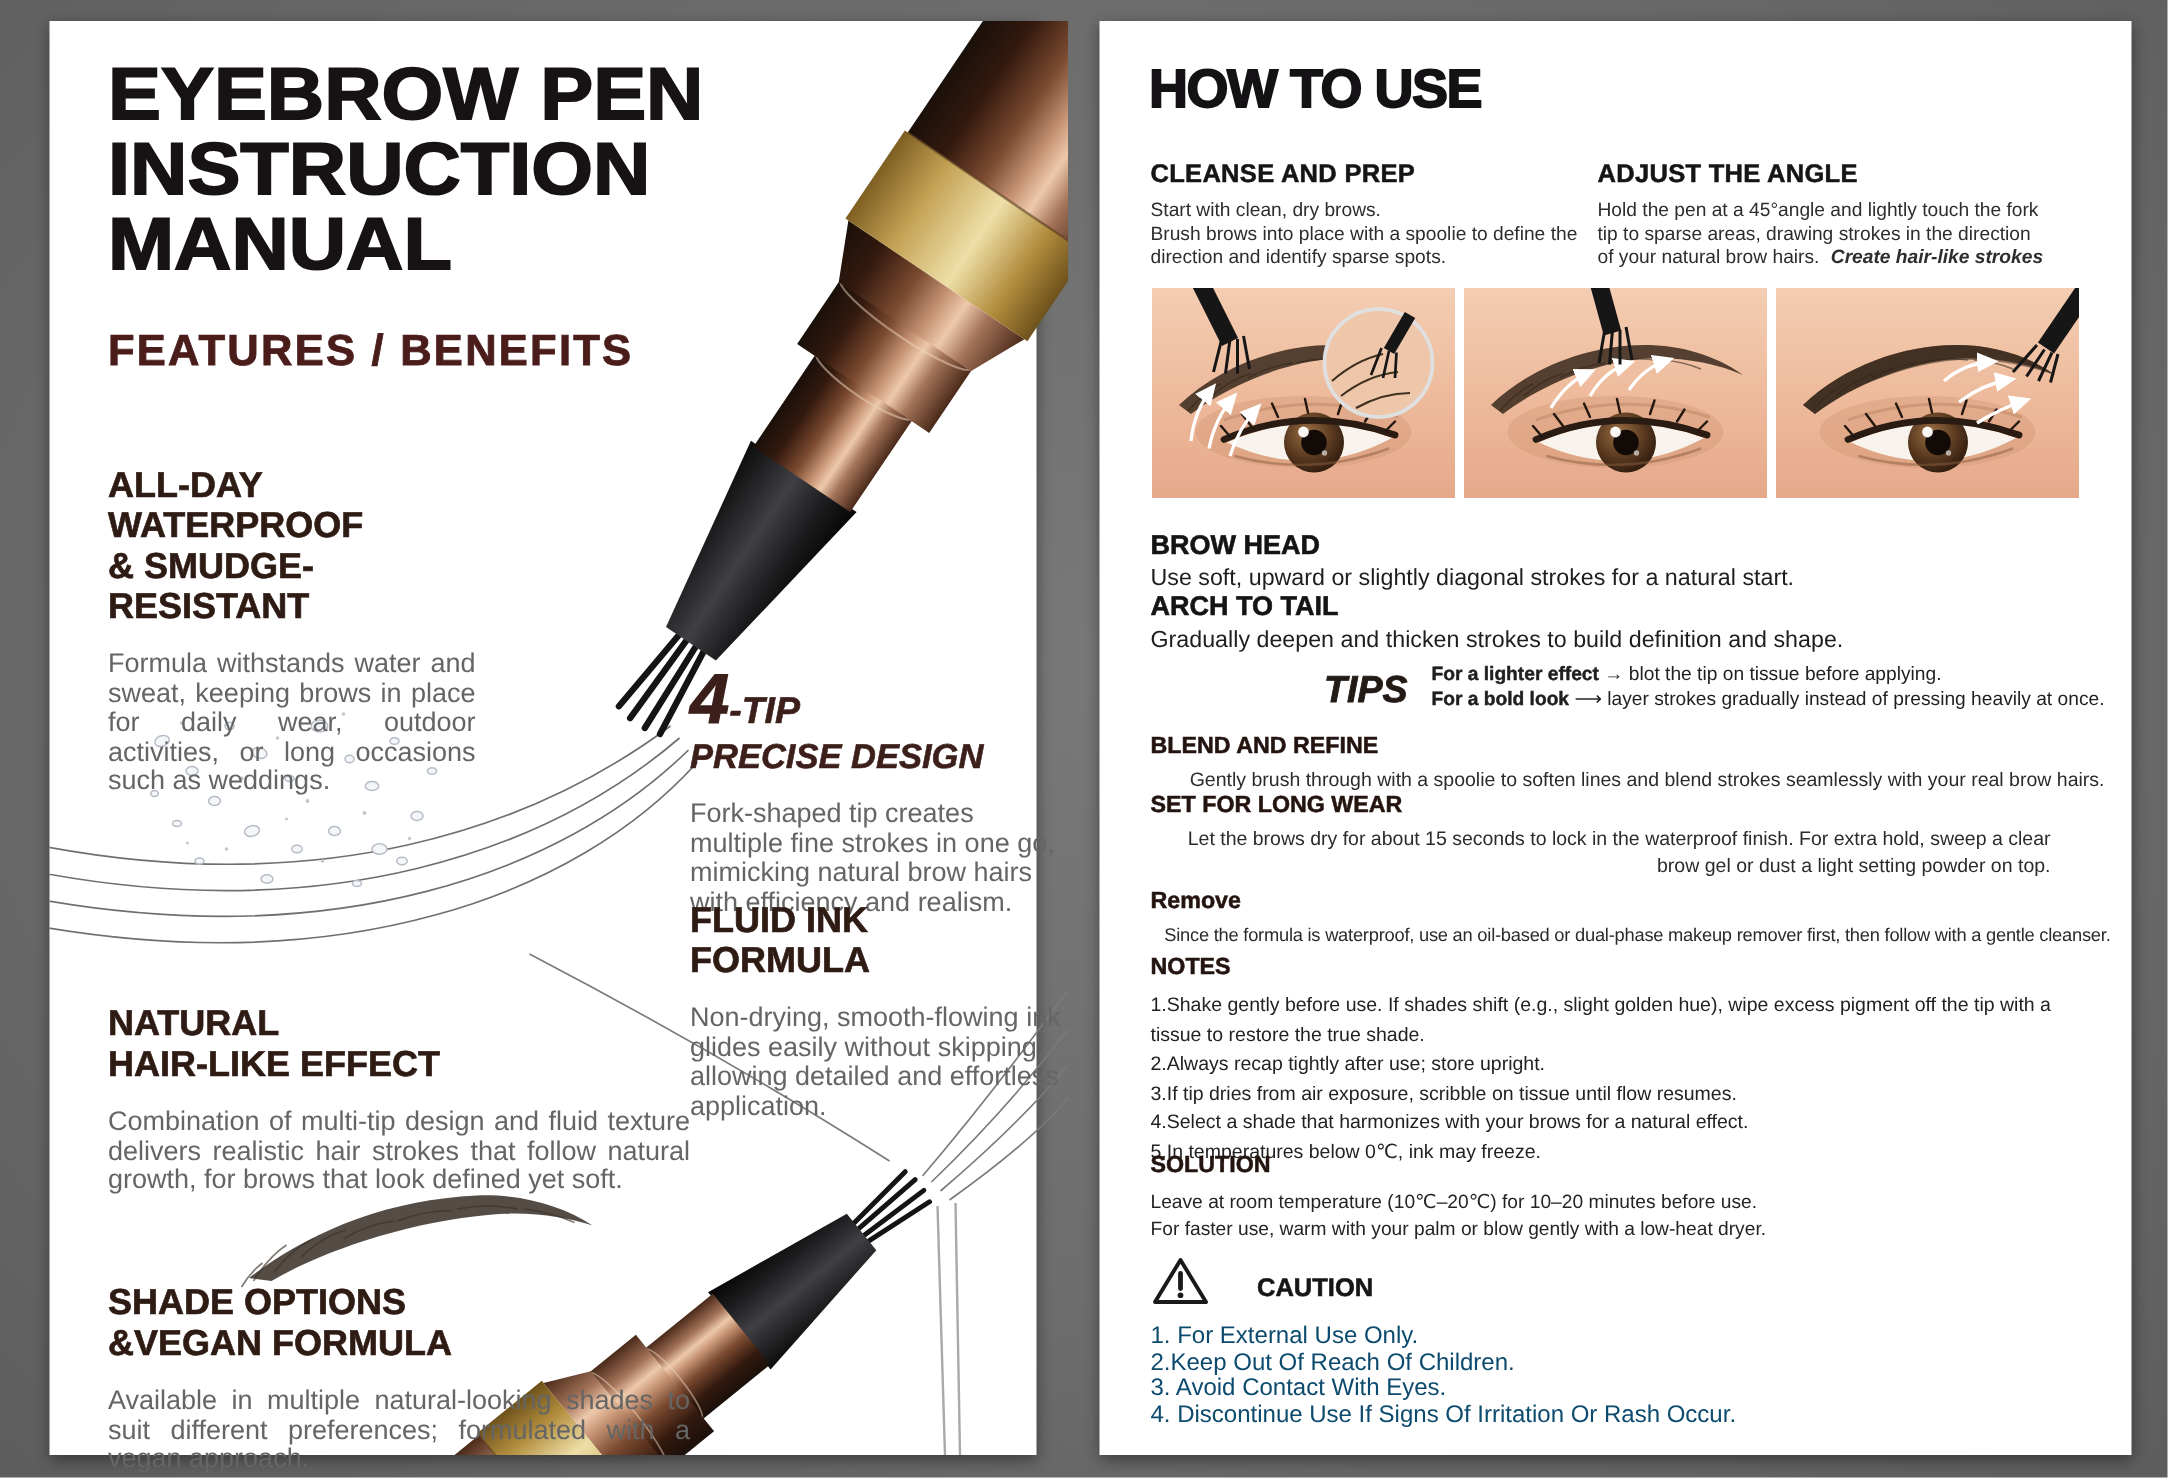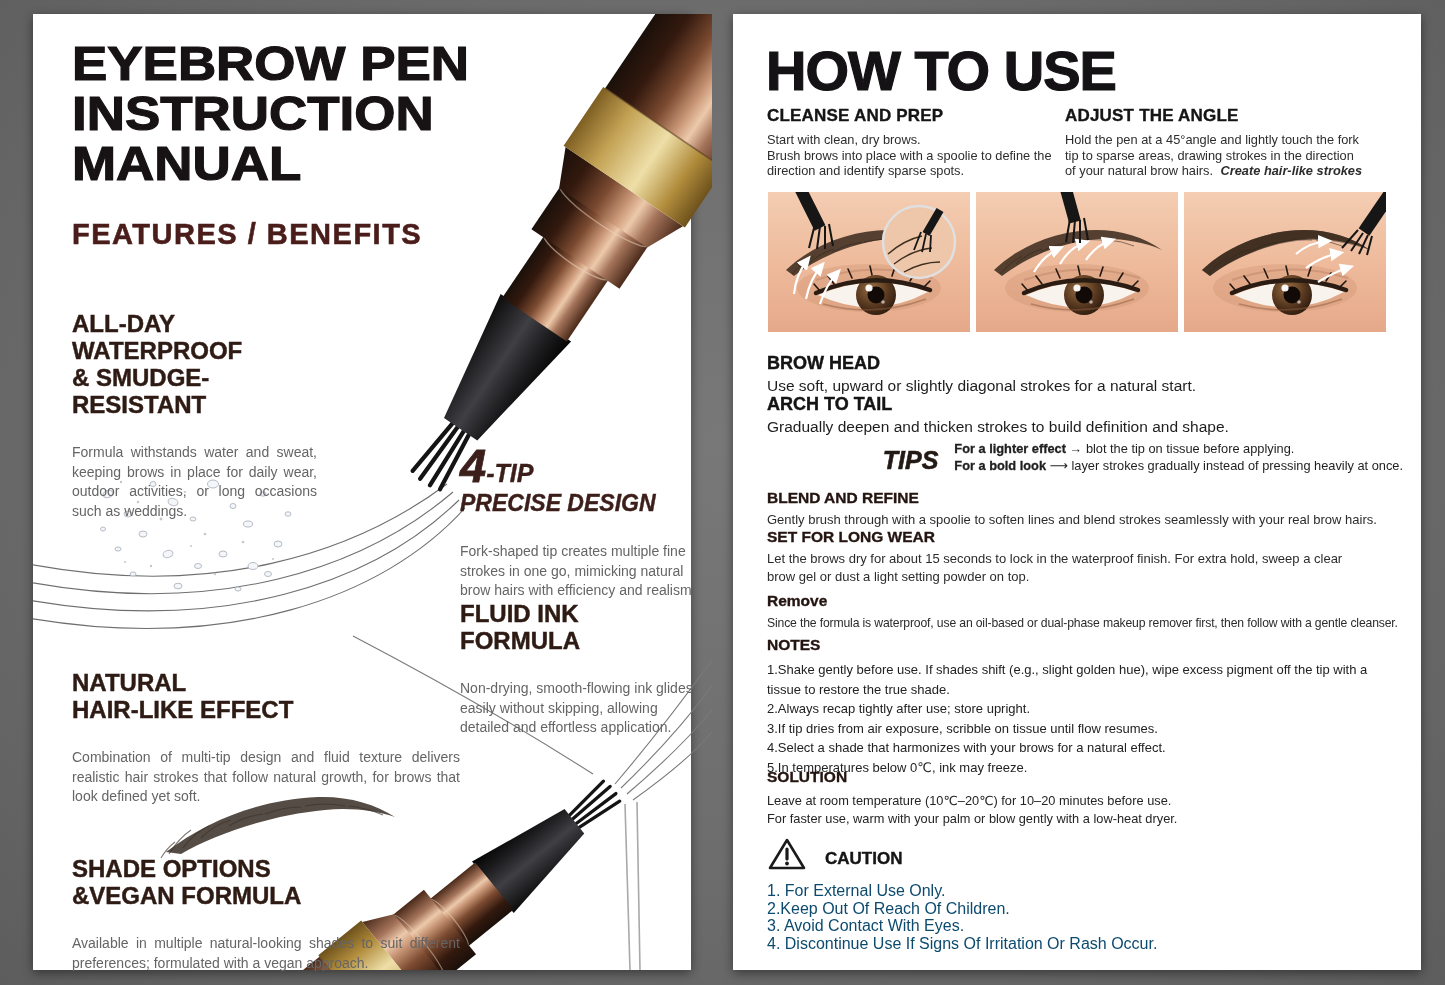--- a/index.html
+++ b/index.html
@@ -15,62 +15,62 @@
   .abs{position:absolute;}
   .deco{position:absolute;left:0;top:0;z-index:0;}
   .txt{z-index:2;}
 
   
   .lp-title{left:39px;top:24px;font-size:49px;line-height:50px;font-weight:bold;color:#171213;
     letter-spacing:0;-webkit-text-stroke:1.2px #171213;transform:scaleX(1.08);transform-origin:left top;}
   .lp-subtitle{left:39px;top:204px;font-size:29px;font-weight:bold;color:#4a1d1b;
     -webkit-text-stroke:.6px #4a1d1b;letter-spacing:1.5px;}
   .sec-head{font-size:24px;line-height:27px;font-weight:bold;color:#2e1b14;-webkit-text-stroke:.45px #2e1b14;}
-  .sec-body{font-size:14px;line-height:19.5px;color:#656565;text-align:justify;margin-top:25px;}
+  .sec-body{font-size:18px;line-height:19.5px;color:#656565;text-align:justify;margin-top:15px;}
   .sec-waterproof{left:39px;top:296px;width:245px;}
   .sec-fourtip{left:427px;top:432px;width:248px;}
   .fourtip-big{font-size:47px;font-weight:bold;font-style:italic;color:#3c1f1a;-webkit-text-stroke:.8px #3c1f1a;line-height:40px;}
   .fourtip-suffix{font-size:25px;font-style:italic;font-weight:bold;color:#3c1f1a;-webkit-text-stroke:.4px #3c1f1a;}
   .fourtip-sub{font-size:23px;font-style:italic;font-weight:bold;color:#3c1f1a;-webkit-text-stroke:.4px #3c1f1a;margin-top:2px;}
   .sec-fourtip .sec-body{text-align:left;}
   .sec-fluid{left:427px;top:586px;width:250px;}
   .sec-fluid .sec-body{text-align:left;}
   .sec-natural{left:39px;top:655px;width:388px;}
   .sec-shade{left:39px;top:841px;width:388px;}
 
   
-  .rp-title{left:33px;top:24px;font-size:56px;font-weight:bold;color:#141214;
+  .rp-title{left:33px;top:24px;font-size:36px;font-weight:bold;color:#141214;
     -webkit-text-stroke:1.2px #141214;letter-spacing:-1px;}
   .rp-colhead{font-size:17px;font-weight:bold;color:#151515;-webkit-text-stroke:.35px #151515;letter-spacing:.2px;}
   .rp-colbody{font-size:12.8px;line-height:15.5px;color:#2d2d2d;margin-top:6px;}
   .col-cleanse{left:34px;top:92px;width:294px;}
   .col-adjust{left:332px;top:92px;width:300px;}
   .photos-row{left:35px;top:178px;display:flex;gap:6px;}
   .photo{width:202px;height:140px;overflow:hidden;background:#eab896;}
   .stroke-head{font-size:18px;font-weight:bold;color:#141414;-webkit-text-stroke:.4px #141414;}
   .stroke-body{font-size:15.5px;color:#1e1e1e;margin-top:3px;}
   .blk-browhead{left:34px;top:339px;width:630px;}
   .blk-arch{left:34px;top:380px;width:630px;}
   .tips-row{left:34px;top:426px;width:636px;display:flex;justify-content:flex-end;}
   .tips-label{font-size:25px;font-weight:bold;font-style:italic;color:#231a15;-webkit-text-stroke:.6px #231a15;margin-top:6px;}
   .tips-lines{margin-left:16px;}
   .tips-line{font-size:12.8px;line-height:17px;color:#1f1f1f;}
   .tips-line b{-webkit-text-stroke:.3px #1f1f1f;}
   .care-head{font-size:15.5px;font-weight:bold;color:#241410;-webkit-text-stroke:.35px #241410;}
-  .care-body{font-size:13px;line-height:18px;color:#2b2b2b;margin-top:4px;}
+  .care-body{font-size:13px;line-height:18px;color:#2b2b2b;margin-top:4px;text-align:right;}
   .blk-blend{left:34px;top:475px;width:636px;}
   .blk-set{left:34px;top:514px;width:636px;}
   .blk-remove{left:34px;top:578px;width:640px;}
   .blk-remove .care-body{font-size:12.2px;letter-spacing:-.15px;}
   .blk-notes{left:34px;top:622px;width:628px;}
   .notes-item{font-size:13px;line-height:19.5px;color:#222222;}
   .blk-solution{left:34px;top:754px;width:630px;}
   .sol-line{font-size:12.8px;line-height:18px;color:#242424;}
   .blk-caution{left:34px;top:822px;width:630px;}
-  .caution-head-row{display:flex;align-items:center;gap:18px;}
+  .caution-head-row{display:flex;align-items:center;gap:31px;}
   .caution-title{font-size:17px;font-weight:bold;color:#161616;-webkit-text-stroke:.4px #161616;margin-top:10px;}
   .caution-item{font-size:16px;line-height:17.5px;color:#0c4a6e;}
   .caution-list{margin-top:10px;}
 </style>
 </head>
 <body>
 
 <svg width="0" height="0" style="position:absolute">
   <defs>
     <linearGradient id="metalG" x1="0" y1="0" x2="1" y2="0">

